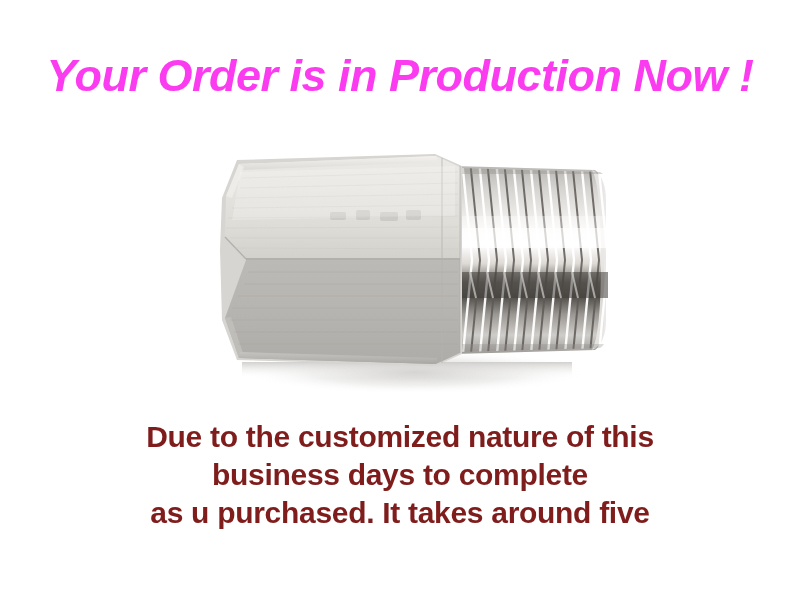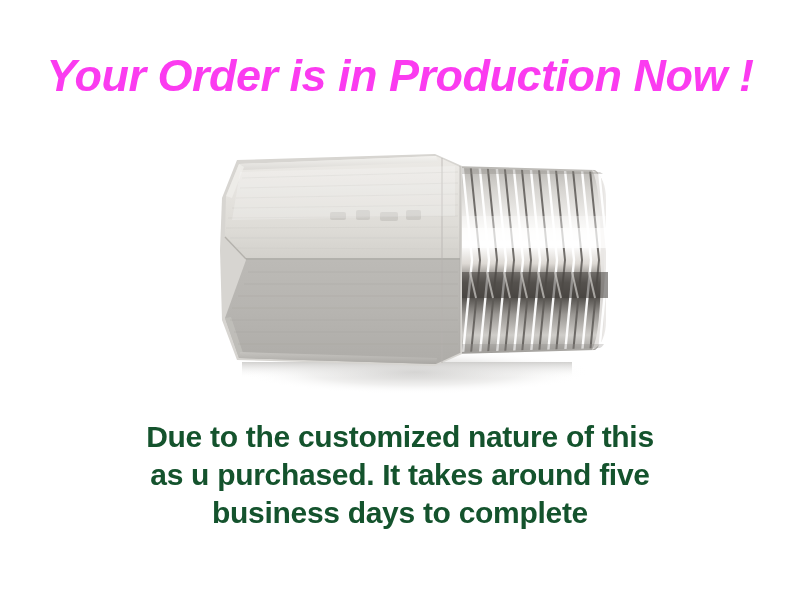--- a/index.html
+++ b/index.html
@@ -55,21 +55,21 @@
   .disclaimer {
     position: absolute;
     left: 60px;
     top: 418px;
     width: 680px;
     text-align: center;
     font-family: "Liberation Sans", sans-serif;
     font-weight: bold;
     font-size: 30px;
     line-height: 38px;
-    color: #14532d;
+    color: #7f1d1d;
     letter-spacing: -0.3px;
   }
   .disclaimer .ln { display: block; white-space: nowrap; }
 </style>
 </head>
 <body>
 
 <div class="canvas">
 
   <div class="headline">Your Order is in Production Now !</div>
@@ -251,17 +251,17 @@
           <rect x="226" y="90" width="15" height="10" rx="2"></rect>
         </g>
 
         <path d="M 60 52 L 275 46 L 275 96 L 52 100 Z" fill="#ffffff" opacity="0.22"></path>
       </g>
     </svg>
   </div>
 
   <div class="disclaimer">
     <span class="ln">Due to the customized nature of this</span>
+    <span class="ln">business days to complete</span>
     <span class="ln">as u purchased. It takes around five</span>
-    <span class="ln">business days to complete</span>
   </div>
 
 </div>
 
 </body></html>

